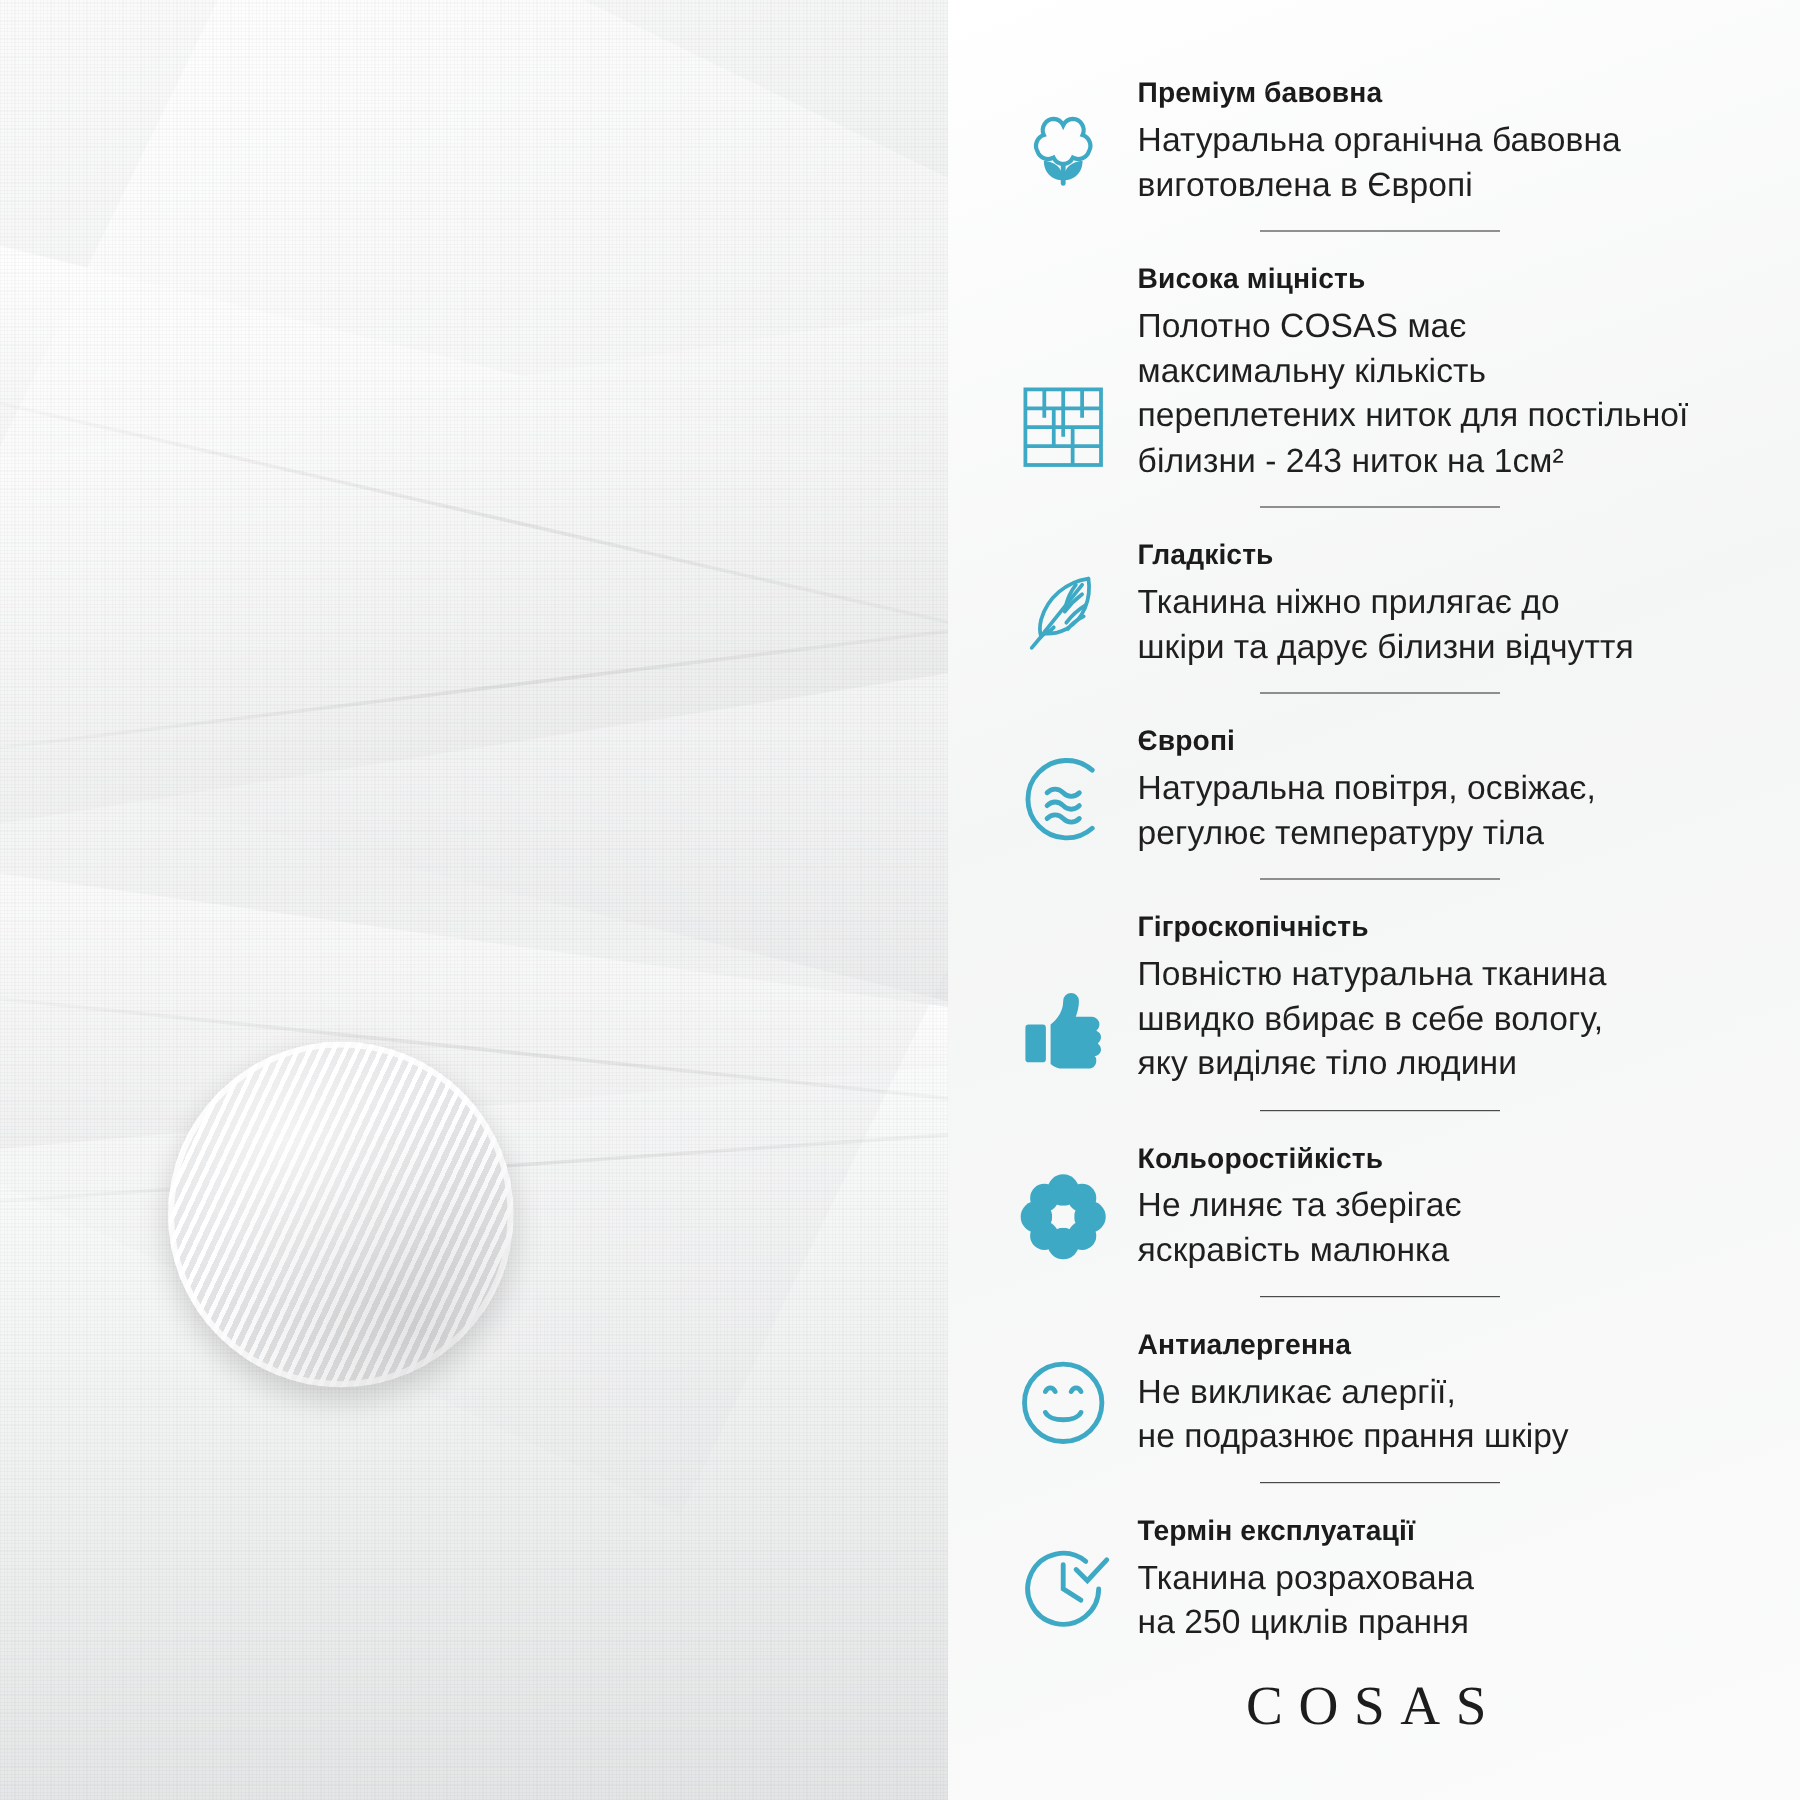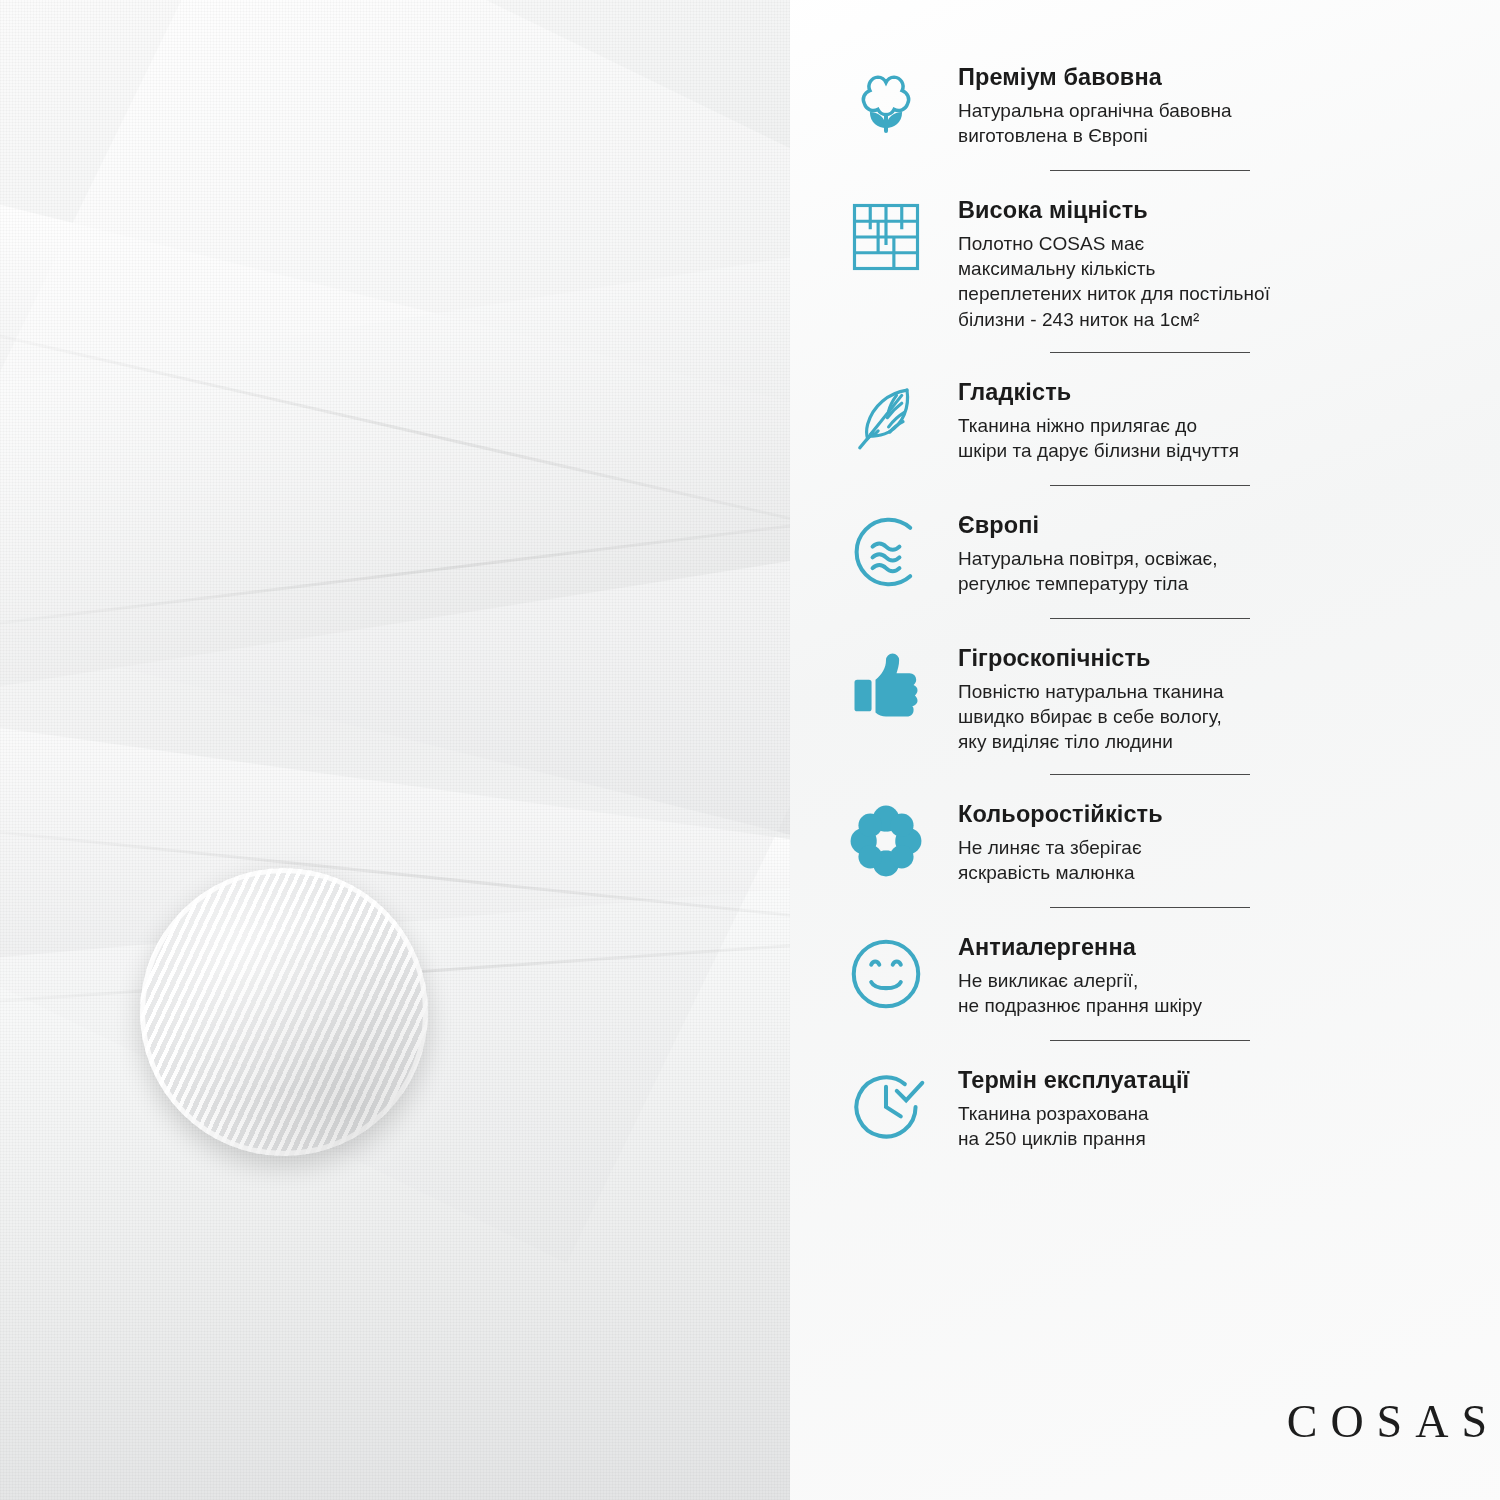--- a/index.html
+++ b/index.html
@@ -120,22 +120,22 @@
   .panel-inner {
     position: absolute;
     left: 0; top: 0;
     width: 710px; height: 1500px;
     padding: 58px 40px 0 50px;
     box-sizing: border-box;
   }
 
   .feature {
     display: flex;
-    align-items: flex-start;
-    gap: 26px;
+    align-items: flex-end;
+    gap: 16px;
     padding: 0;
   }
   .icon-cell {
     flex: 0 0 92px;
     height: 92px;
     display: flex;
     align-items: center;
     justify-content: center;
   }
   .icon-cell svg { display: block; }
@@ -145,39 +145,39 @@
   }
   .f-title {
     font-size: 23.5px;
     font-weight: bold;
     color: #1b1b1b;
     letter-spacing: .1px;
     margin: 0 0 6px 0;
     line-height: 1.18;
   }
   .f-desc {
-    font-size: 19px;
+    font-size: 28px;
     color: #1f1f1f;
     line-height: 1.33;
     margin: 0;
     white-space: pre-line;
     letter-spacing: .05px;
   }
   .divider {
     height: 1px;
     background: #2b2b2b;
     margin: 20px 0 20px 210px;
     width: 200px;
     opacity: .85;
   }
   .brand {
     position: absolute;
     left: 0; right: 0;
     bottom: 52px;
-    text-align: right;
+    text-align: center;
     font-size: 46px;
     letter-spacing: 13px;
     color: #1d1d1d;
     font-family: "Liberation Serif", serif;
     font-weight: 400;
   }
 </style>
 </head>
 <body>
 

